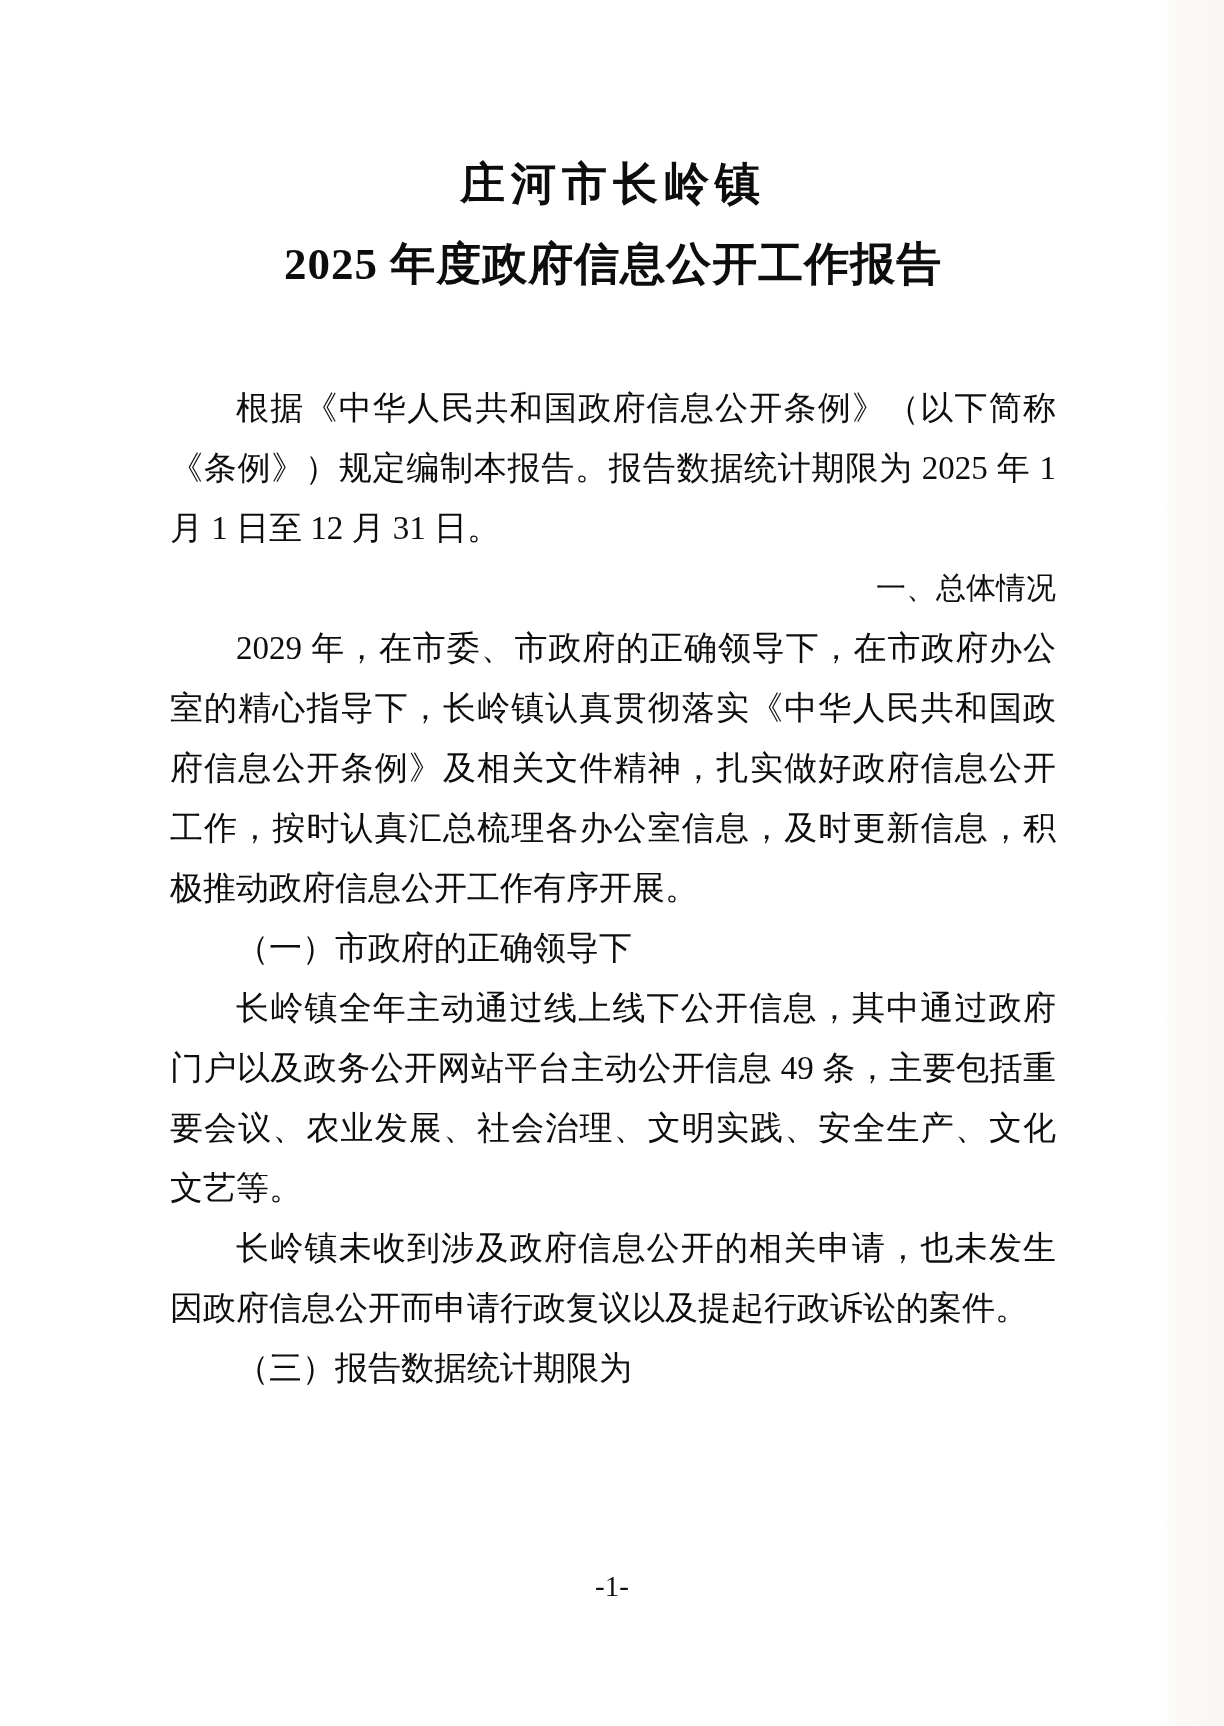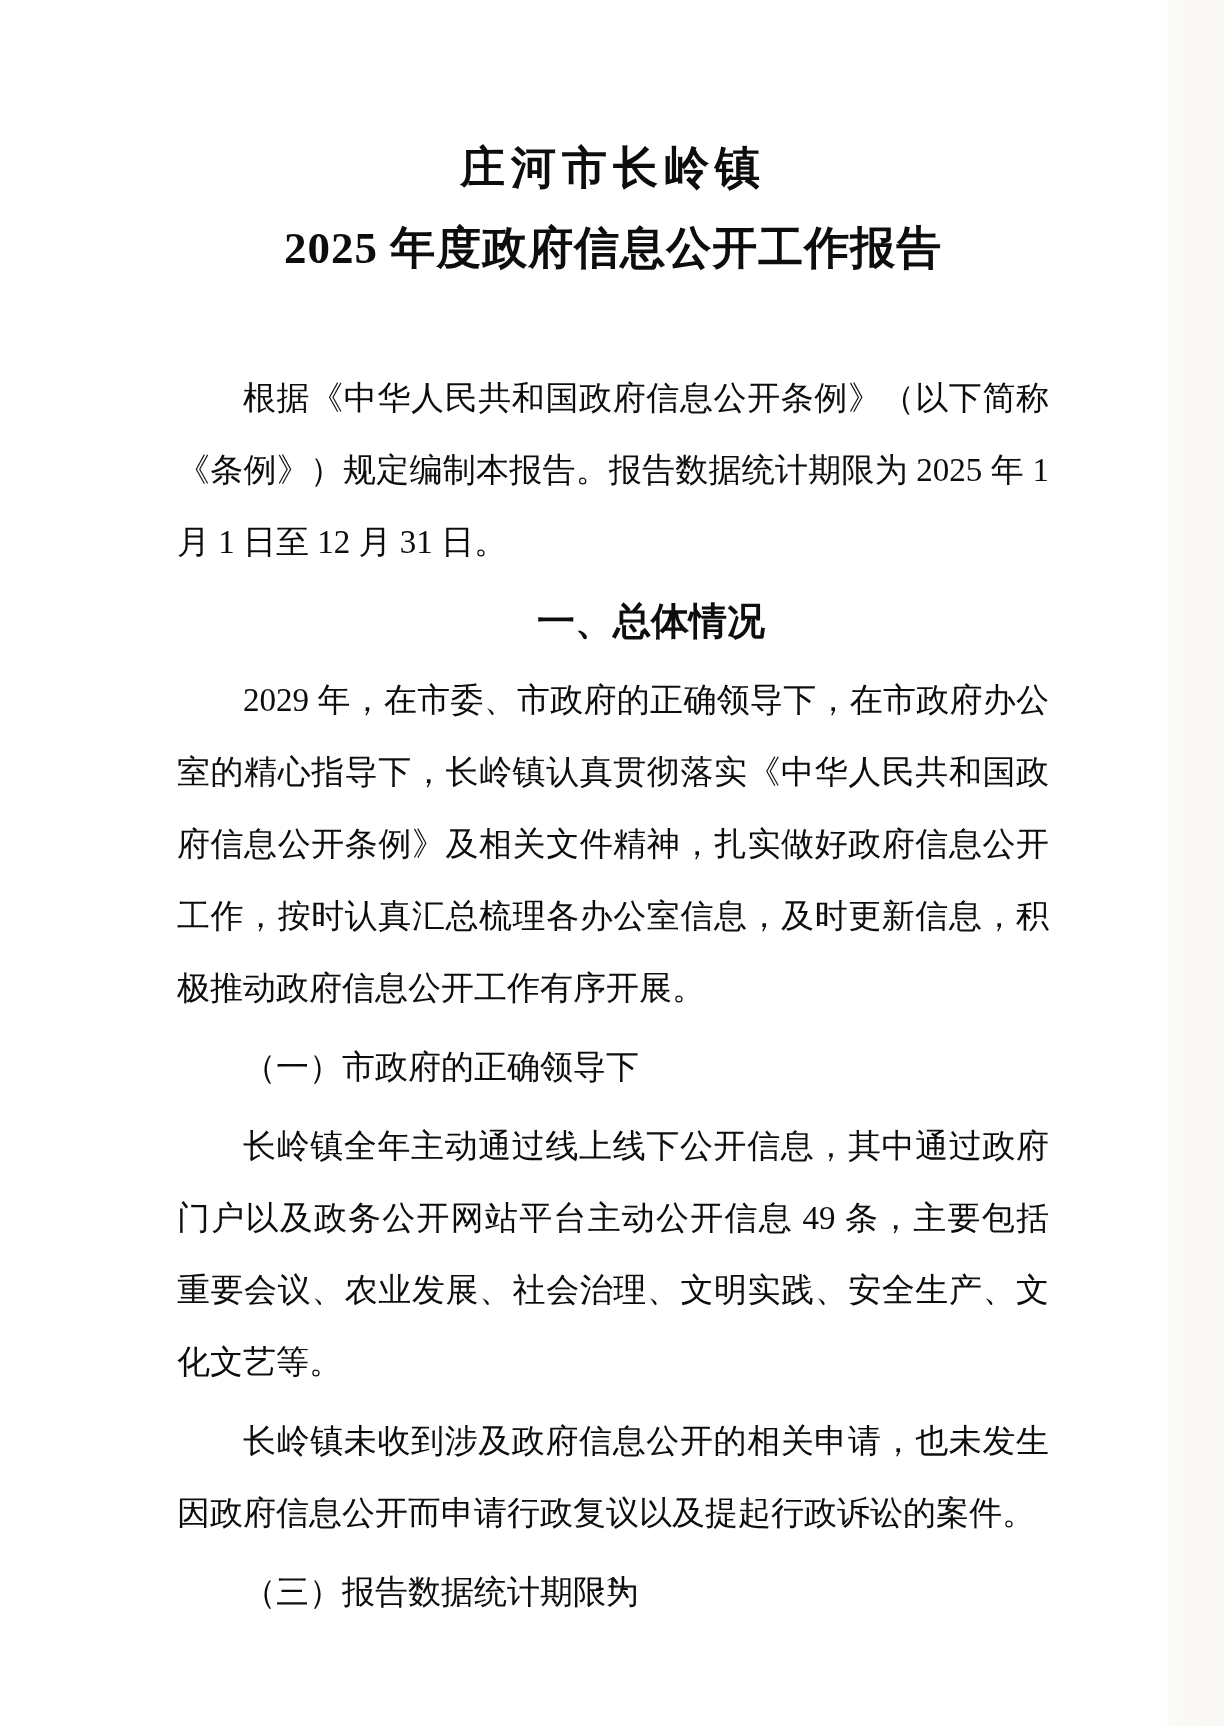--- a/index.html
+++ b/index.html
@@ -21,21 +21,21 @@
     right: 0;
     width: 66px;
     height: 1726px;
     background: linear-gradient(to right, #ffffff 0%, #faf9f6 30%, #f8f7f4 100%);
     pointer-events: none;
   }
   .content {
     position: absolute;
     left: 170px;
     right: 168px;
-    top: 0;
+    top: 16px;
   }
   .title-block {
     margin-top: 138px;
     text-align: center;
     font-weight: bold;
     font-family: "Liberation Serif", "DejaVu Serif", serif;
   }
   .title-line1 {
     font-size: 45px;
     line-height: 60px;
@@ -44,32 +44,32 @@
   .title-line2 {
     font-size: 45px;
     line-height: 60px;
     margin-top: 20px;
     letter-spacing: 1px;
   }
   .body-block {
     margin-top: 84px;
   }
   .para, .h1, .h2 {
-    margin: 7px;
+    margin: 0;
     font-size: 33px;
-    line-height: 72px;
+    line-height: 60px;
     text-indent: 2em;
     text-align: justify;
     text-justify: inter-ideograph;
   }
   .h1 {
     font-family: "Liberation Sans", "DejaVu Sans", sans-serif;
-    font-weight: bold;
-    font-size: 38px;
-    text-align: center;
+    font-weight: normal;
+    font-size: 30px;
+    text-align: right;
   }
   .h2 {
     text-align: left;
   }
   .page-footer {
     position: absolute;
     top: 1566px;
     left: 0;
     width: 1224px;
     text-align: center;

